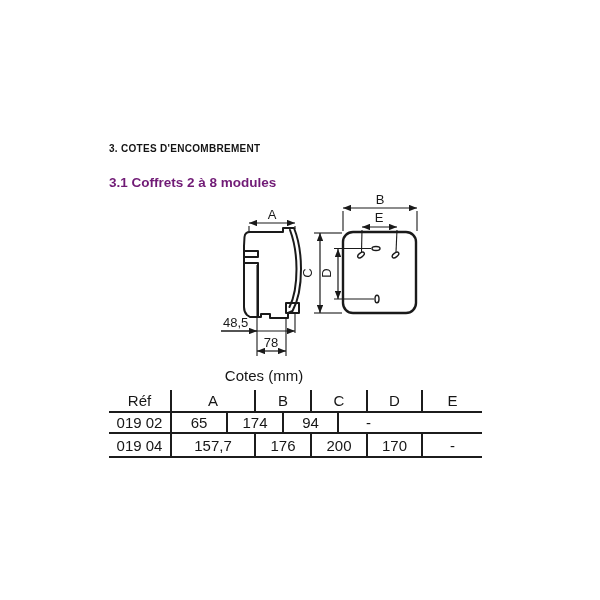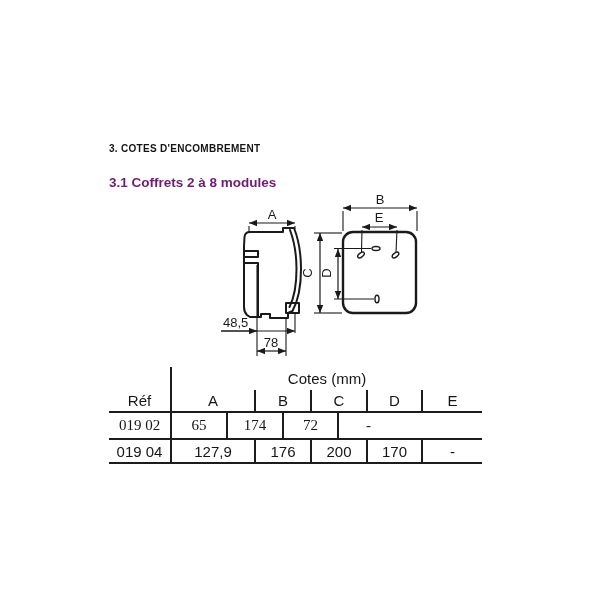--- a/index.html
+++ b/index.html
@@ -24,23 +24,23 @@
   .thin    { fill:none; stroke:#1a1a1a; stroke-width:1.1; }
   .hole    { fill:none; stroke:#1a1a1a; stroke-width:1.4; }
   
   #dim-table { left:109px; top:367px; width:373px; font-size:15px; color:#161616; }
   .tr { display:flex; width:373px; box-sizing:border-box; }
   .td { box-sizing:border-box; display:flex; align-items:center; justify-content:center; }
   .c0{width:63px;} .c1{width:84px;} .c2{width:56px;} .c3{width:56px;} .c4{width:55px;} .c5{width:59px;}
   .cspan{width:310px;}
   .vr { border-right:2px solid #1c1c1c; }
   .hb { border-bottom:2px solid #1c1c1c; }
-  .row-cotes  { height:23px; }
+  .row-cotes  { height:23px;flex-direction:column; }
   .row-head   { height:23px;text-align:right; }
-  .row-data1  { height:27px;font-family:Liberation Serif, serif; }
+  .row-data1  { height:21px; }
   .row-data2  { height:24px; }
 </style>
 </head>
 <body>
 
 <div id="canvas">
 
   <div id="doc-title" class="abs">3. COTES D'ENCOMBREMENT</div>
   <div id="doc-subtitle" class="abs">3.1 Coffrets 2 à 8 modules</div>
 
@@ -122,26 +122,26 @@
       <div class="td c1 vr">A</div>
       <div class="td c2 vr">B</div>
       <div class="td c3 vr">C</div>
       <div class="td c4 vr">D</div>
       <div class="td c5">E</div>
     </div>
     <div class="tr row-data1 hb">
       <div class="td c0 vr">019 02</div>
       <div class="td c2 vr">65</div>
       <div class="td c3 vr">174</div>
-      <div class="td c4 vr">72</div>
+      <div class="td c4 vr">94</div>
       <div class="td c5">-</div>
     </div>
     <div class="tr row-data2 hb">
       <div class="td c0 vr">019 04</div>
-      <div class="td c1 vr">127,9</div>
+      <div class="td c1 vr">157,7</div>
       <div class="td c2 vr">176</div>
       <div class="td c3 vr">200</div>
       <div class="td c4 vr">170</div>
       <div class="td c5">-</div>
     </div>
   </div>
 
 </div>
 
 </body></html>

